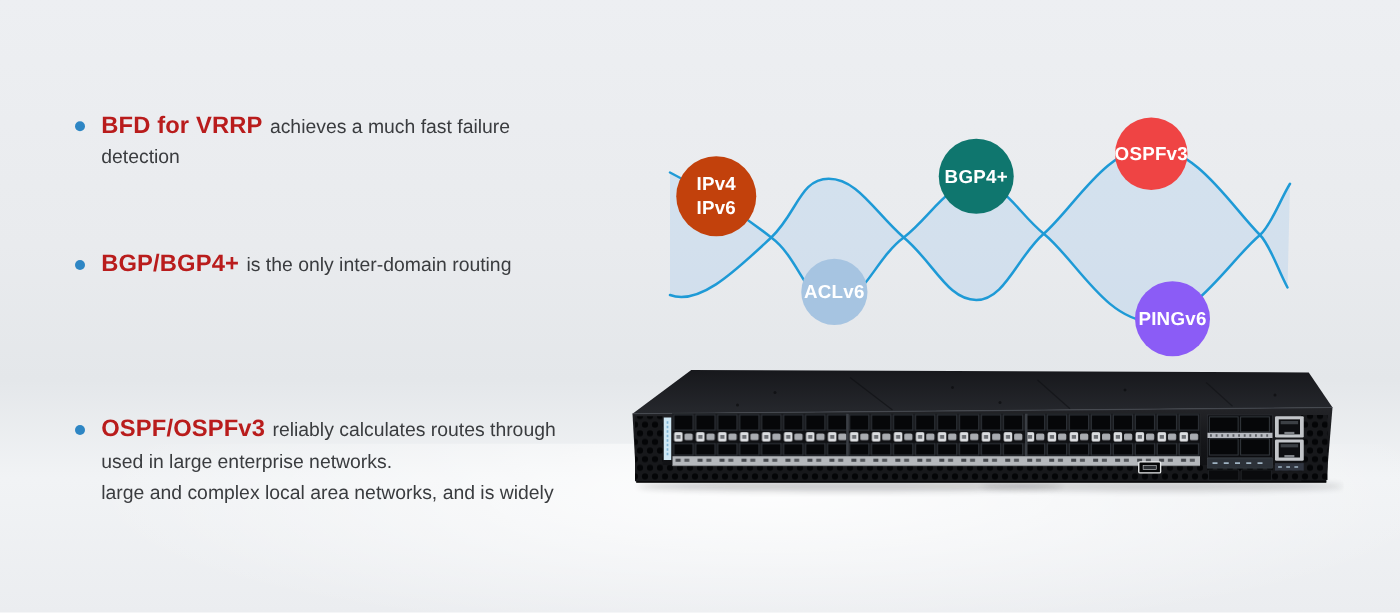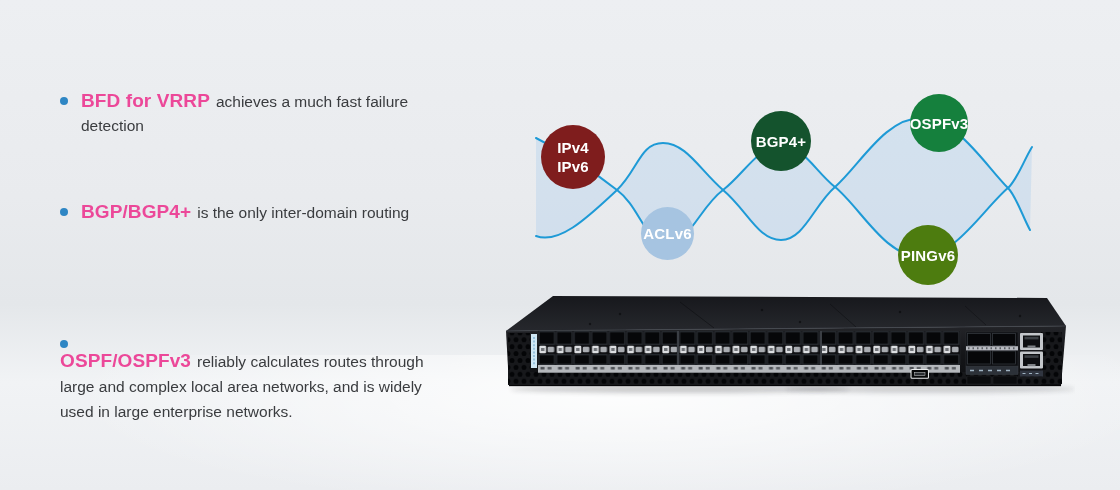--- a/index.html
+++ b/index.html
@@ -13,44 +13,44 @@
     position:absolute;left:0;top:355px;width:1120px;height:135px;
     background:radial-gradient(ellipse 70% 120% at 55% 30%,rgba(255,255,255,0.85),rgba(255,255,255,0) 70%);
     pointer-events:none;
   }
 
   
   .features{position:absolute;left:60px;top:88px;width:420px;}
   .feature{position:absolute;left:0;display:flex;align-items:flex-start;}
   .feature.f1{top:0;}
   .feature.f2{top:111px;}
-  .feature.f3{top:243px;flex-direction:column;}
+  .feature.f3{top:243px;}
   .bullet{
     flex:0 0 auto;width:8px;height:8px;border-radius:50%;
     background:#2e86c4;margin:9px 13px 0 0;
   }
   .ftext{width:392px;font-size:15.5px;line-height:24px;color:#3a3c3f;}
-  .fheading{font-weight:bold;font-size:19px;color:#ec4899;margin-right:6px;letter-spacing:0.1px;}
+  .fheading{font-weight:bold;font-size:19px;color:#b91c1c;margin-right:6px;letter-spacing:0.1px;}
   .fline{margin-top:1px;}
   .ffooter{margin-top:9px;}
 
   
   .diagram{position:absolute;left:530px;top:90px;width:512px;height:210px;}
   .waves{position:absolute;left:0;top:0;}
   .pnode{
     position:absolute;border-radius:50%;
     display:flex;align-items:center;justify-content:center;text-align:center;
     color:#fff;font-weight:bold;font-size:15px;line-height:19px;
     white-space:pre-line;letter-spacing:0.2px;
   }
-  .pnode.dark1{left:11px; top:35px; width:64px;height:64px;background:#7f1d1d;}
+  .pnode.dark1{left:11px; top:35px; width:64px;height:64px;background:#c2410c;}
   .pnode.light1{left:111px;top:117px;width:53px;height:53px;background:#a6c4e1;text-align:right;}
-  .pnode.dark2{left:221px;top:21px; width:60px;height:60px;background:#14532d;}
-  .pnode.dark3{left:380px;top:4px;  width:58px;height:58px;background:#15803d;}
-  .pnode.light2{left:368px;top:135px;width:60px;height:60px;background:#4d7c0f;text-align:center;}
+  .pnode.dark2{left:221px;top:21px; width:60px;height:60px;background:#0f766e;}
+  .pnode.dark3{left:362px;top:4px;  width:58px;height:58px;background:#ef4444;}
+  .pnode.light2{left:378px;top:135px;width:60px;height:60px;background:#8b5cf6;text-align:center;}
 
   
   .switch-wrap{position:absolute;left:500px;top:288px;width:575px;height:110px;}
 </style>
 </head>
 <body>
 
 <div class="stage">
   <div class="floor-glow"></div>
 
@@ -67,22 +67,22 @@
       <span class="bullet"></span>
       <div class="ftext">
         <div class="fline"><span class="fheading">BGP/BGP4+</span><span>is the only inter-domain routing</span></div>
       </div>
     </div>
 
     <div class="feature f3">
       <span class="bullet"></span>
       <div class="ftext">
         <div class="fline"><span class="fheading">OSPF/OSPFv3</span><span>reliably calculates routes through</span></div>
+        <div class="fline">used in large enterprise networks.</div>
         <div class="fline">large and complex local area networks, and is widely</div>
-        <div class="fline">used in large enterprise networks.</div>
       </div>
     </div>
   </section>
 
   <div class="diagram">
     <svg class="waves" width="512" height="210" viewBox="0 0 512 210">
       <path fill="rgba(130,185,235,0.22)" stroke="none" d="
         M 6 48
         C 30 60, 55 75, 87 100 C 110 117, 115 153, 137 153 C 160 153, 170 117, 193 100
         C 215 83, 228 56, 251 56 C 274 56, 284 80, 305 97 C 330 117, 355 167, 391 167

